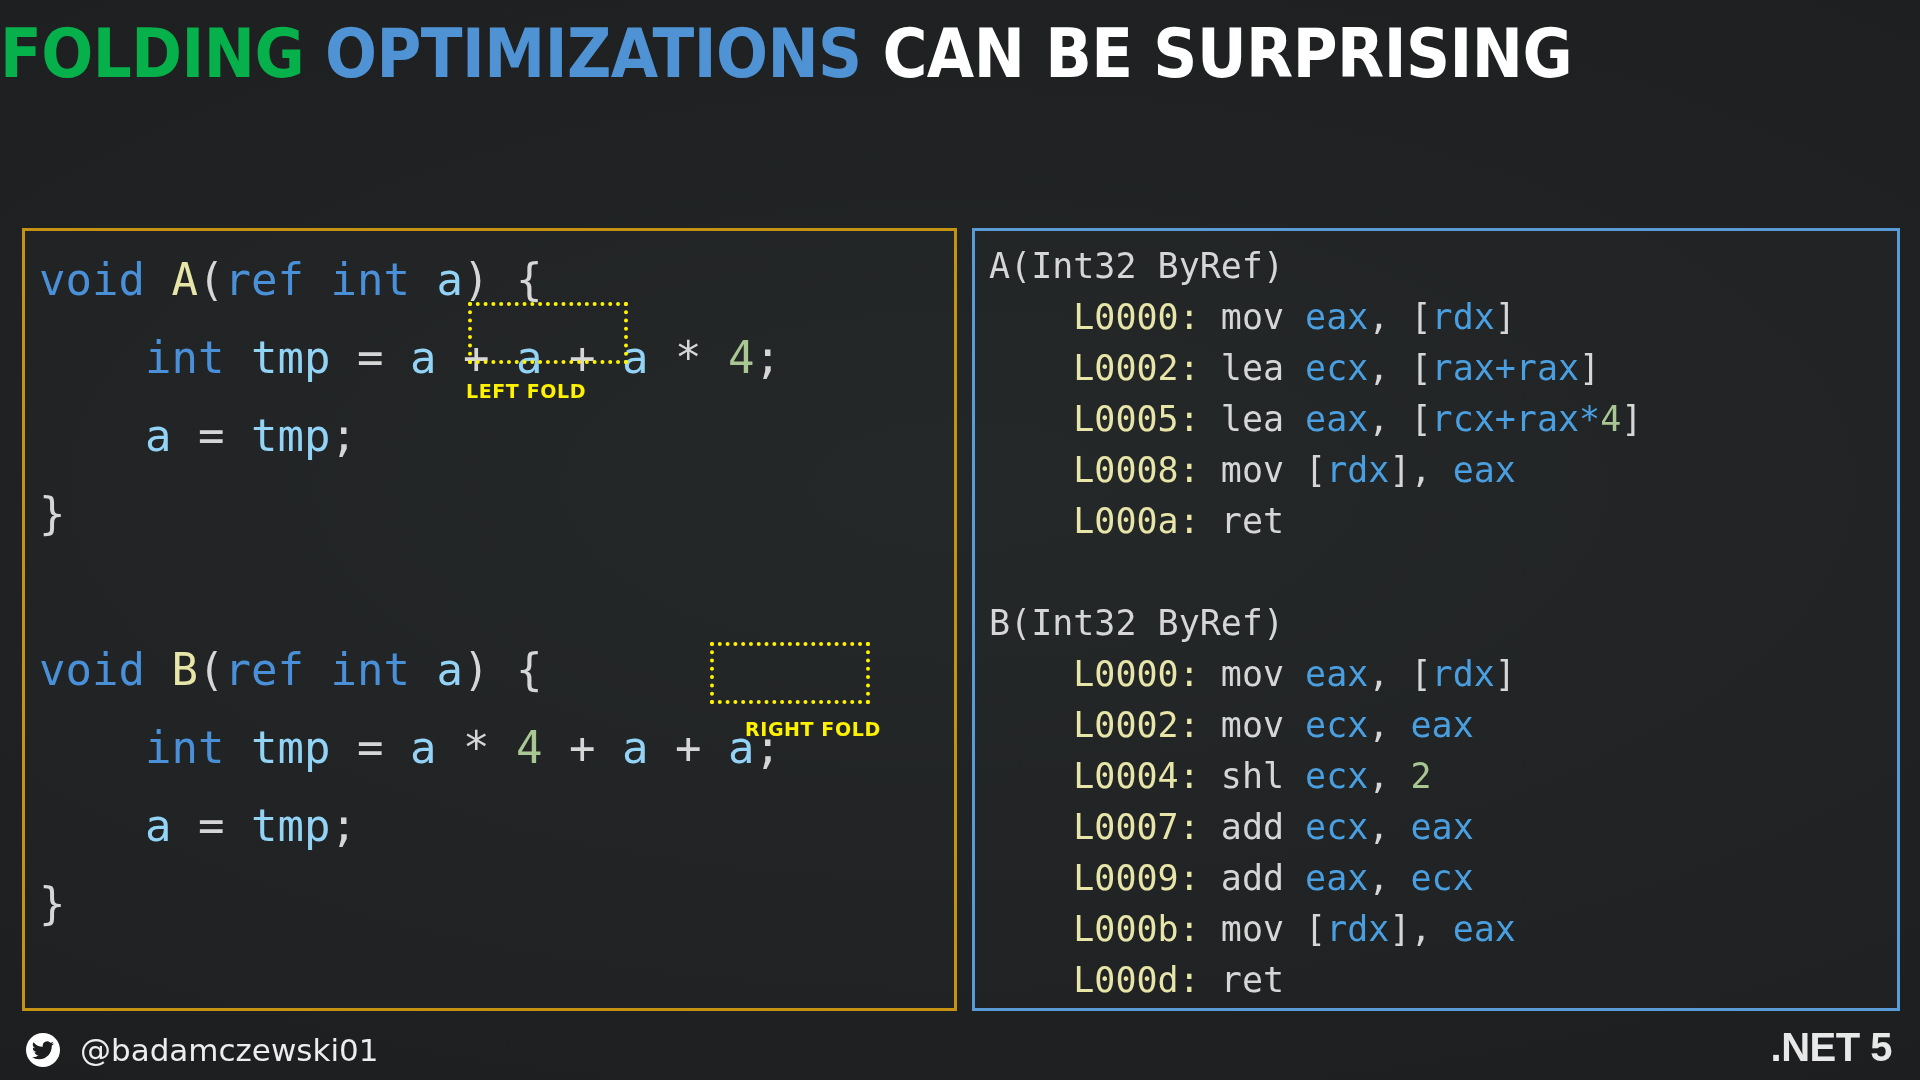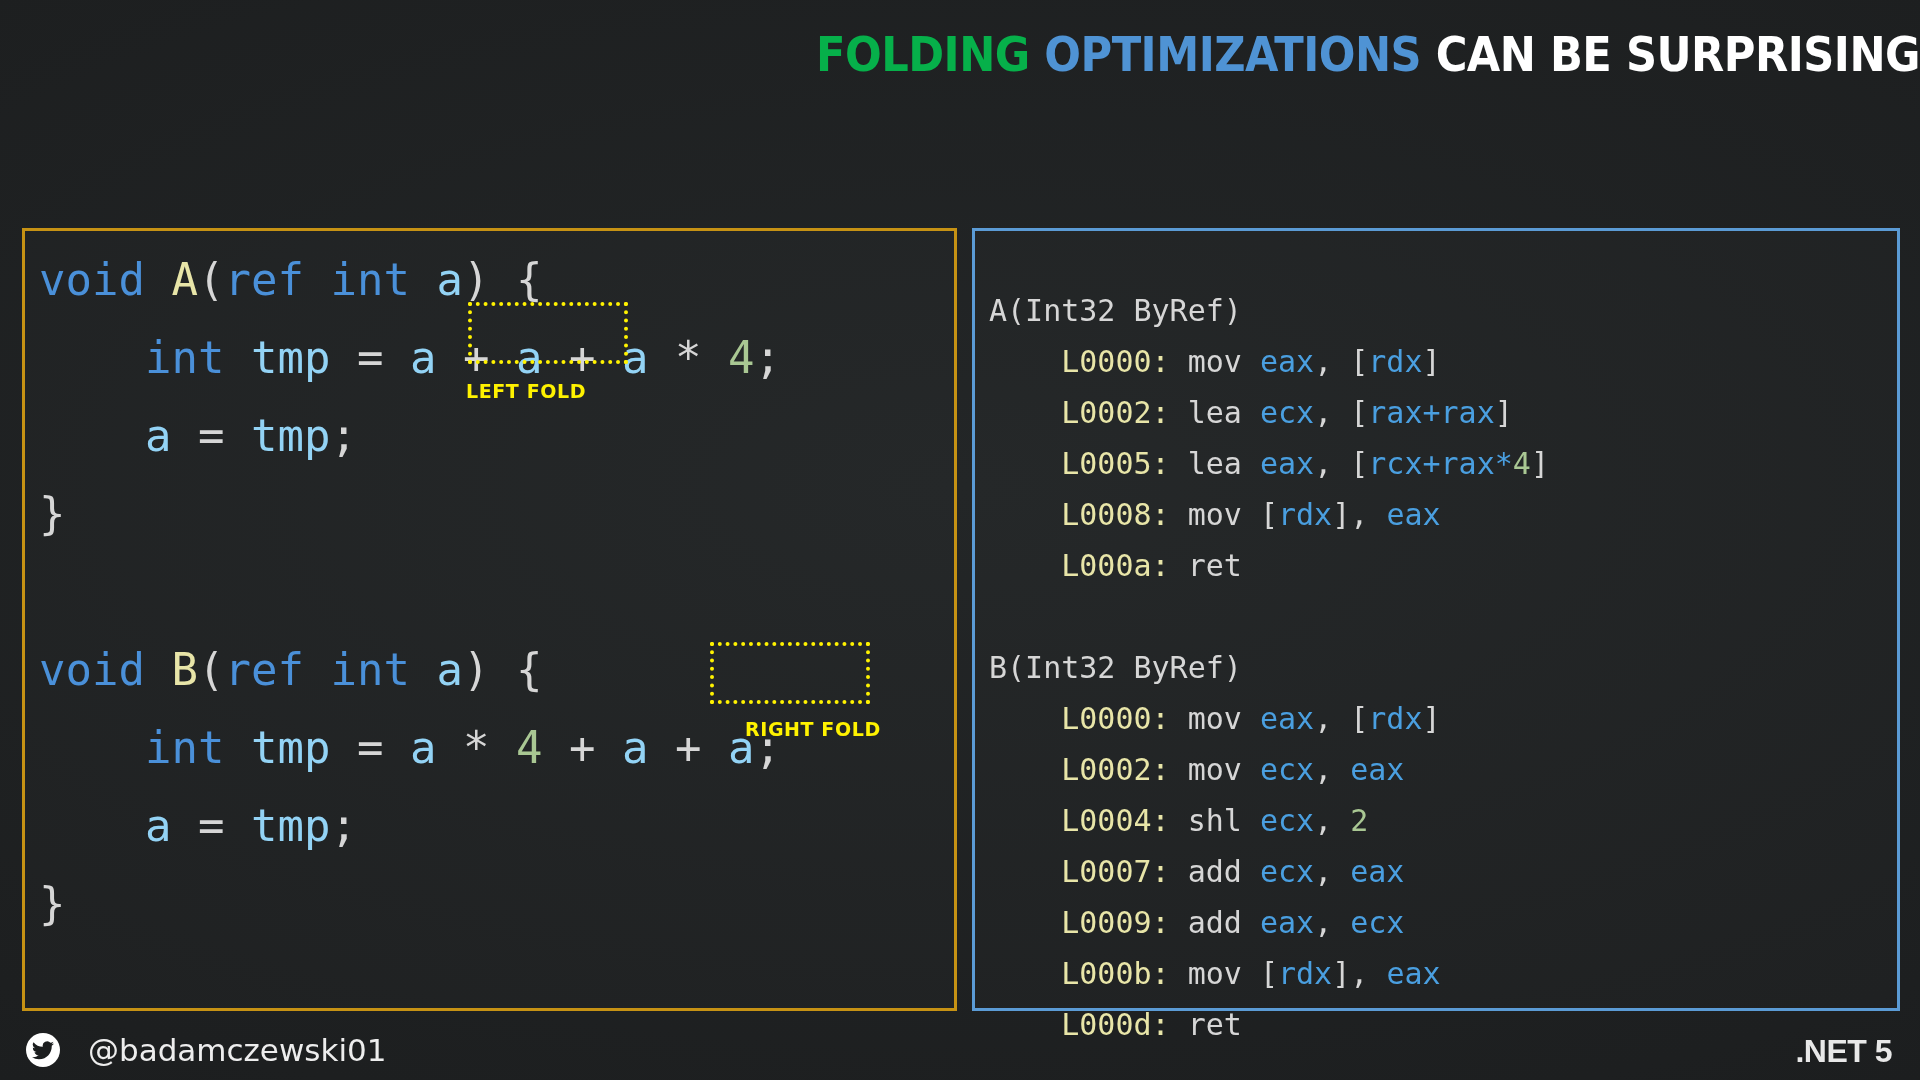--- a/index.html
+++ b/index.html
@@ -18,23 +18,23 @@
     background:
       radial-gradient(ellipse 140% 110% at 50% 45%, #232627 0%, #1d1f20 55%, #161819 100%);
   }
 
   
   #title {
     position: absolute;
     top: 8px;
     left: 0;
     width: 1920px;
-    text-align: right;
+    text-align: left;
     font-weight: bold;
-    font-size: 48px;
+    font-size: 68px;
     line-height: 92px;
     letter-spacing: -0.5px;
     color: #ffffff;
     font-family: "DejaVu Sans", sans-serif;
     font-stretch: condensed;
     white-space: pre-wrap;
   }
   #title .w { display: inline; }
 
   
@@ -71,23 +71,22 @@
     top: 10px;
     font-size: 44px;
     line-height: 78px;
     letter-spacing: 0px;
   }
 
   #asm-text {
     position: absolute;
     left: 14px;
     top: 10px;
-    font-size: 30px;
+    font-size: 35px;
     line-height: 51px;
-    margin-top: 44px;
   }
 
   
   .kw   { color: #4A90D9; }            
   .fn   { color: #E8E5A8; }            
   .var  { color: #93D3F5; }            
   .punc { color: #D6D6D6; }            
   .num  { color: #A9C793; }            
   .reg  { color: #4A9FE0; }            
   .lbl  { color: #E8E5A8; }            
@@ -115,40 +114,40 @@
   #fold-label-left  { left: 466px; top: 380px; }
   #fold-label-right { left: 745px; top: 718px; }
 
   
   #footer-handle {
     position: absolute;
     left: 26px;
     bottom: 12px;
     display: flex;
     align-items: center;
-    gap: 28px;
+    gap: 20px;
     color: #EDEDED;
     font-size: 31px;
     font-family: "DejaVu Sans", sans-serif;
   }
   #twitter-icon {
     width: 34px; height: 34px;
     border-radius: 50%;
     background: #ffffff;
     display: flex; align-items: center; justify-content: center;
     flex: 0 0 auto;
   }
   #twitter-icon svg { display: block; }
 
   #footer-version {
     position: absolute;
     right: 28px;
     bottom: 10px;
     color: #E8E8E8;
-    font-size: 32px;
+    font-size: 40px;
     font-weight: bold;
     font-family: "Liberation Sans", sans-serif;
     letter-spacing: -0.5px;
   }
 </style>
 </head>
 <body>
 
 <div id="title"><span class="w" style="color: rgb(6, 176, 74);">FOLDING</span><span class="w" style="color: rgb(255, 255, 255);"> </span><span class="w" style="color: rgb(79, 147, 212);">OPTIMIZATIONS</span><span class="w" style="color: rgb(255, 255, 255);"> CAN BE SURPRISING</span></div>
 

